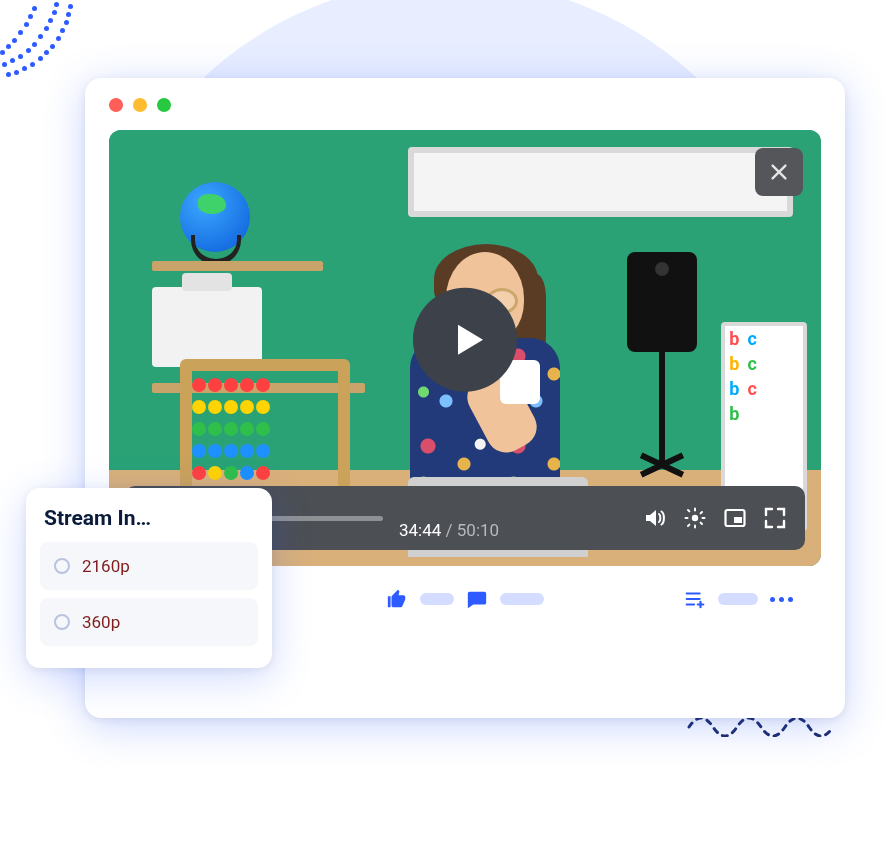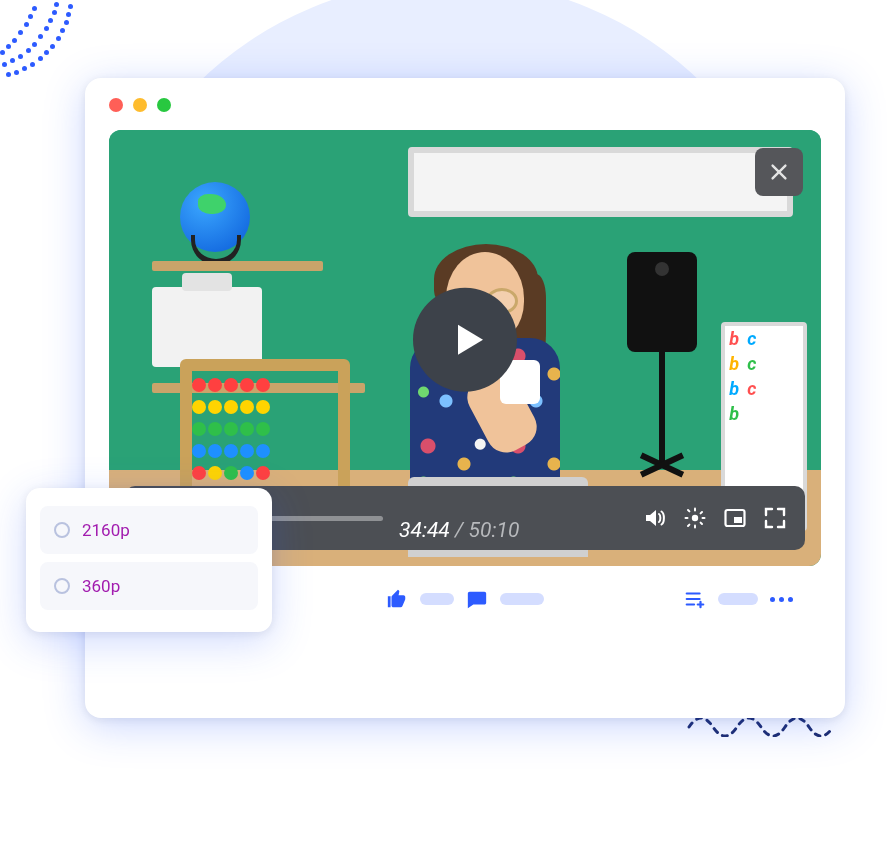--- a/index.html
+++ b/index.html
@@ -44,21 +44,20 @@
   position: absolute;
   top: 78px;
   left: 85px;
   width: 760px;
   height: 640px;
   background: #fff;
   border-radius: 16px;
   box-shadow: 0 8px 40px rgba(45, 91, 255, 0.25), 0 2px 8px rgba(0,0,0,0.08);
   z-index: 2;
   padding: 20px 24px;
-  font-style: italic;
 }
 .window-controls {
   display: flex;
   gap: 10px;
   margin-bottom: 18px;
 }
 .window-dot {
   width: 14px;
   height: 14px;
   border-radius: 50%;
@@ -185,21 +184,21 @@
 .progress-dot {
   position:absolute;
   left:-2px;
   top:50%;
   transform:translate(0,-50%);
   width:16px;
   height:16px;
   border-radius:50%;
   background:#ff0000;
 }
-.time-text { color:#fff; font-size:21px;margin-top:24px; }
+.time-text { color:#fff; font-size:17px;margin-top:24px; }
 .time-text .dur { color:#b7b9bc; }
 .pb-spacer { flex:1; }
 
 
 .social-row {
   display:flex;
   align-items:center;
   gap:14px;
   margin-top:22px;
   padding: 0 6px;
@@ -240,21 +239,21 @@
 .q-opt {
   display:flex;
   align-items:center;
   gap:12px;
   height:48px;
   border-radius:8px;
   background:#f6f7fb;
   margin-bottom:8px;
   padding:0 14px;
   font-size:17px;
-  color:#a21caf;
+  color:#7f1d1d;
   cursor:pointer;
 }
 .q-opt.selected {
   background:#2D5BFF;
   color:#fff;
 }
 .q-radio {
   width:16px; height:16px; border-radius:50%;
   border:2px solid #b9c2df;
   position:relative;
@@ -455,20 +454,21 @@
       <div class="dots3">
           <span></span>
           <span></span>
           <span></span>
         </div>
     </div>
   </div>
 </div>
 
 <div class="quality-panel">
+  <div class="quality-title">Stream In…</div>
   <div class="q-opt">
     <div class="q-radio"></div>
     <span>2160p</span>
   </div>
   <div class="q-opt">
     <div class="q-radio"></div>
     <span>360p</span>
   </div>
 </div>
 

